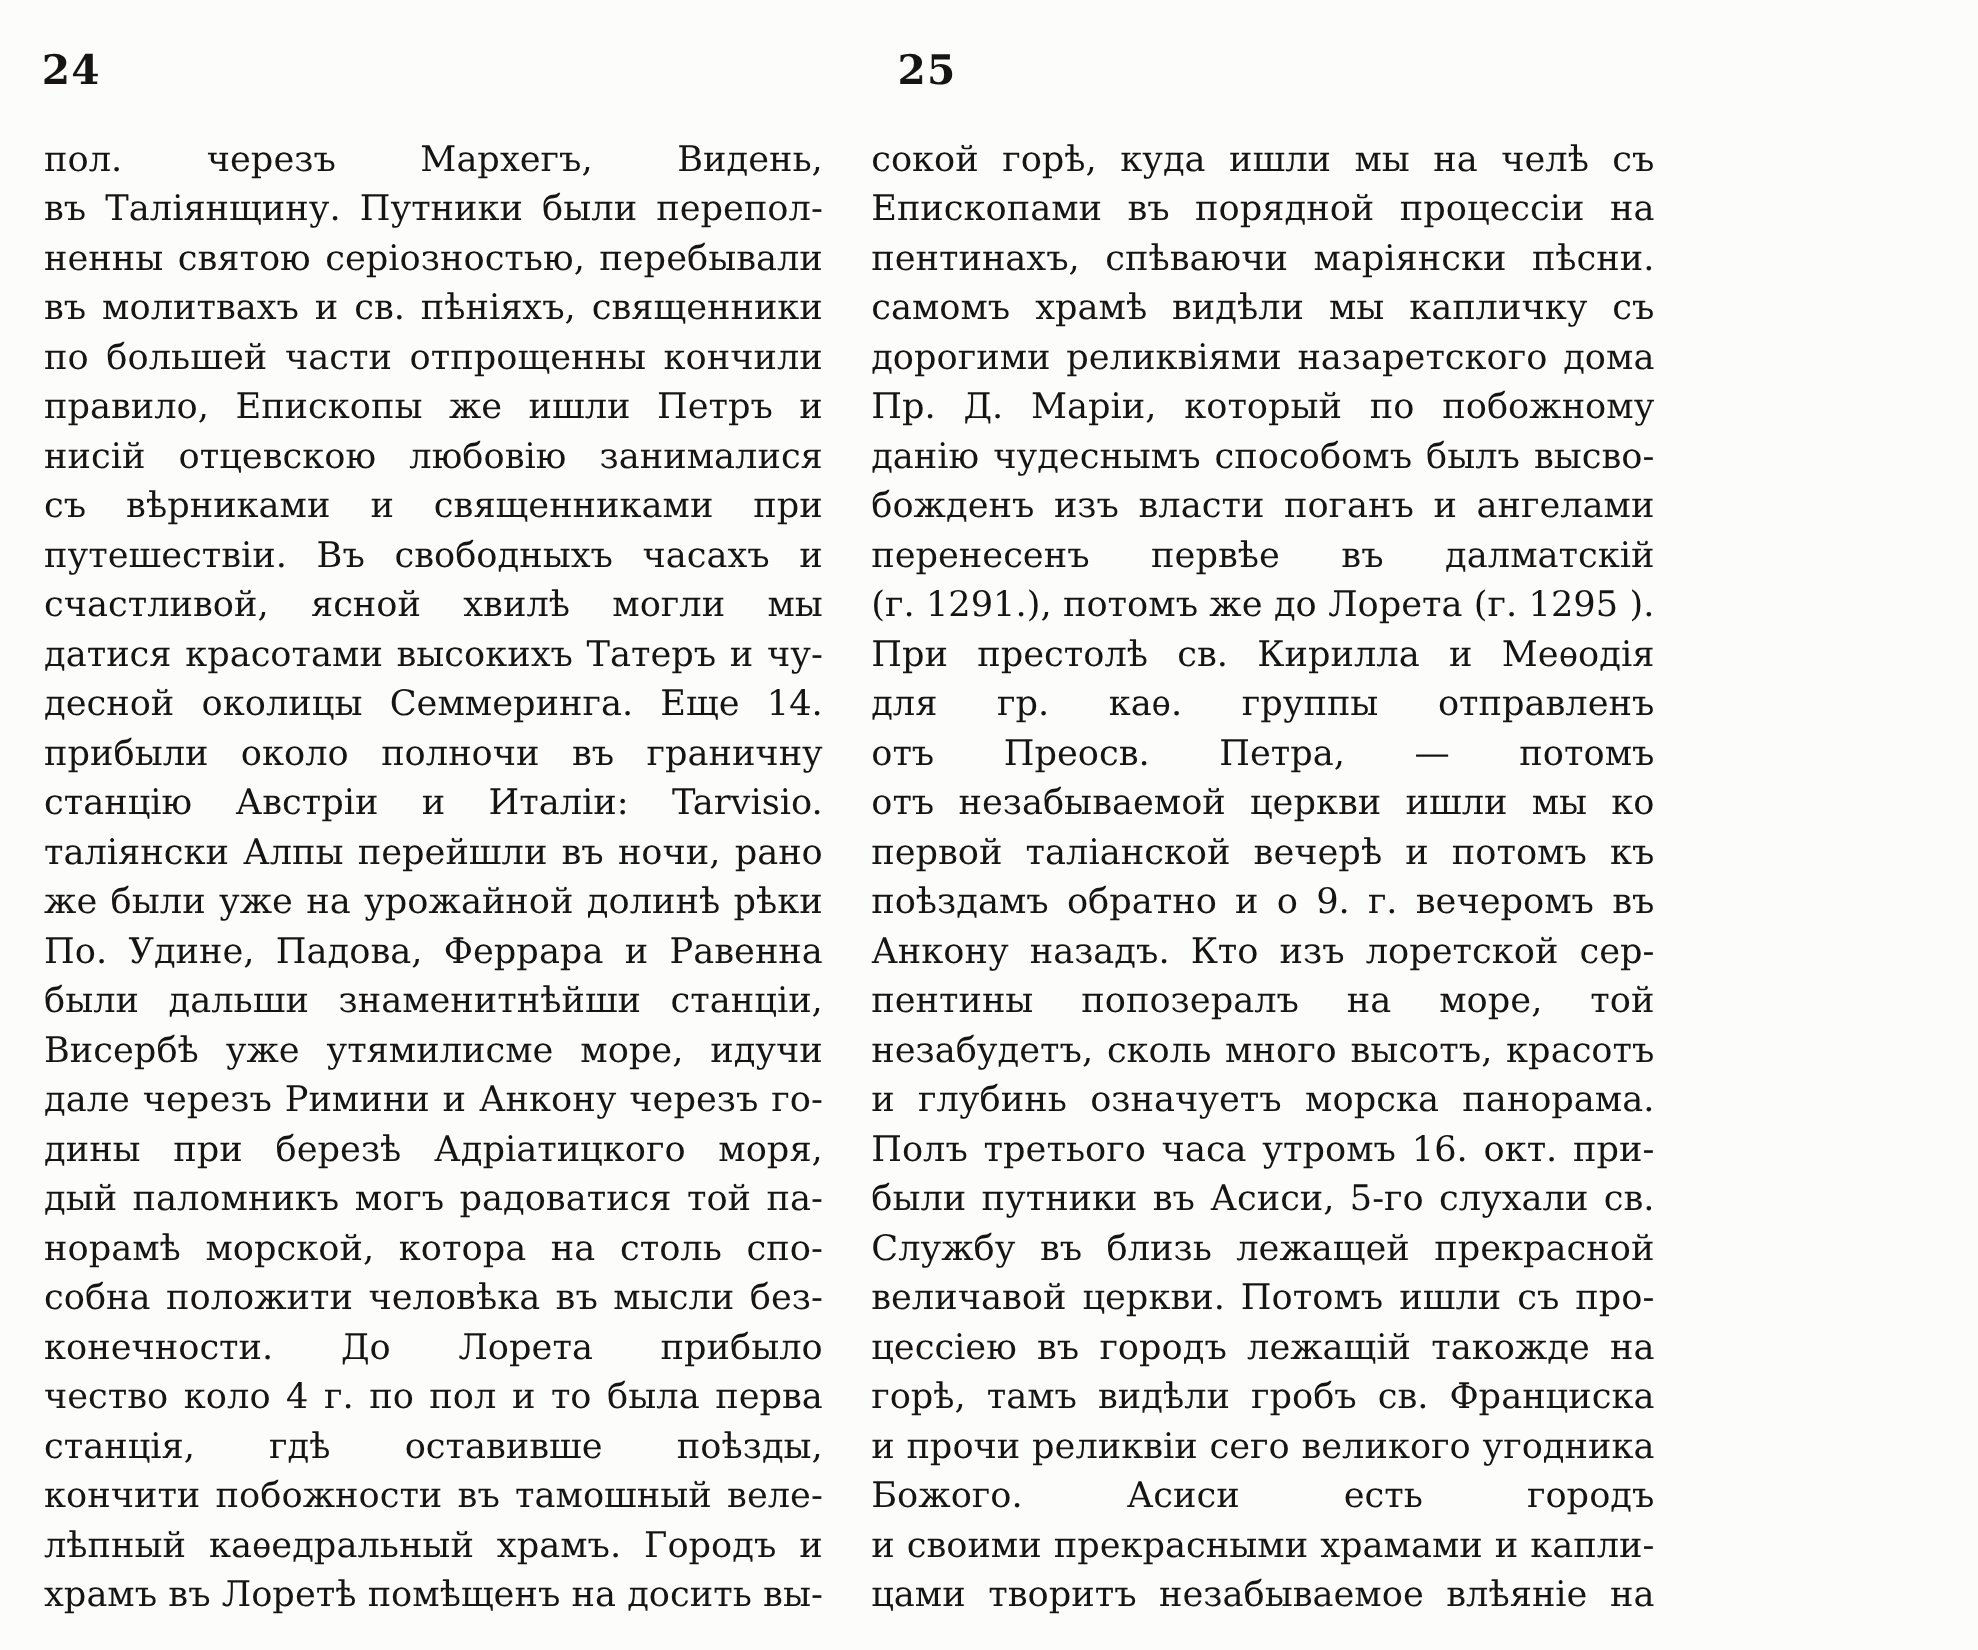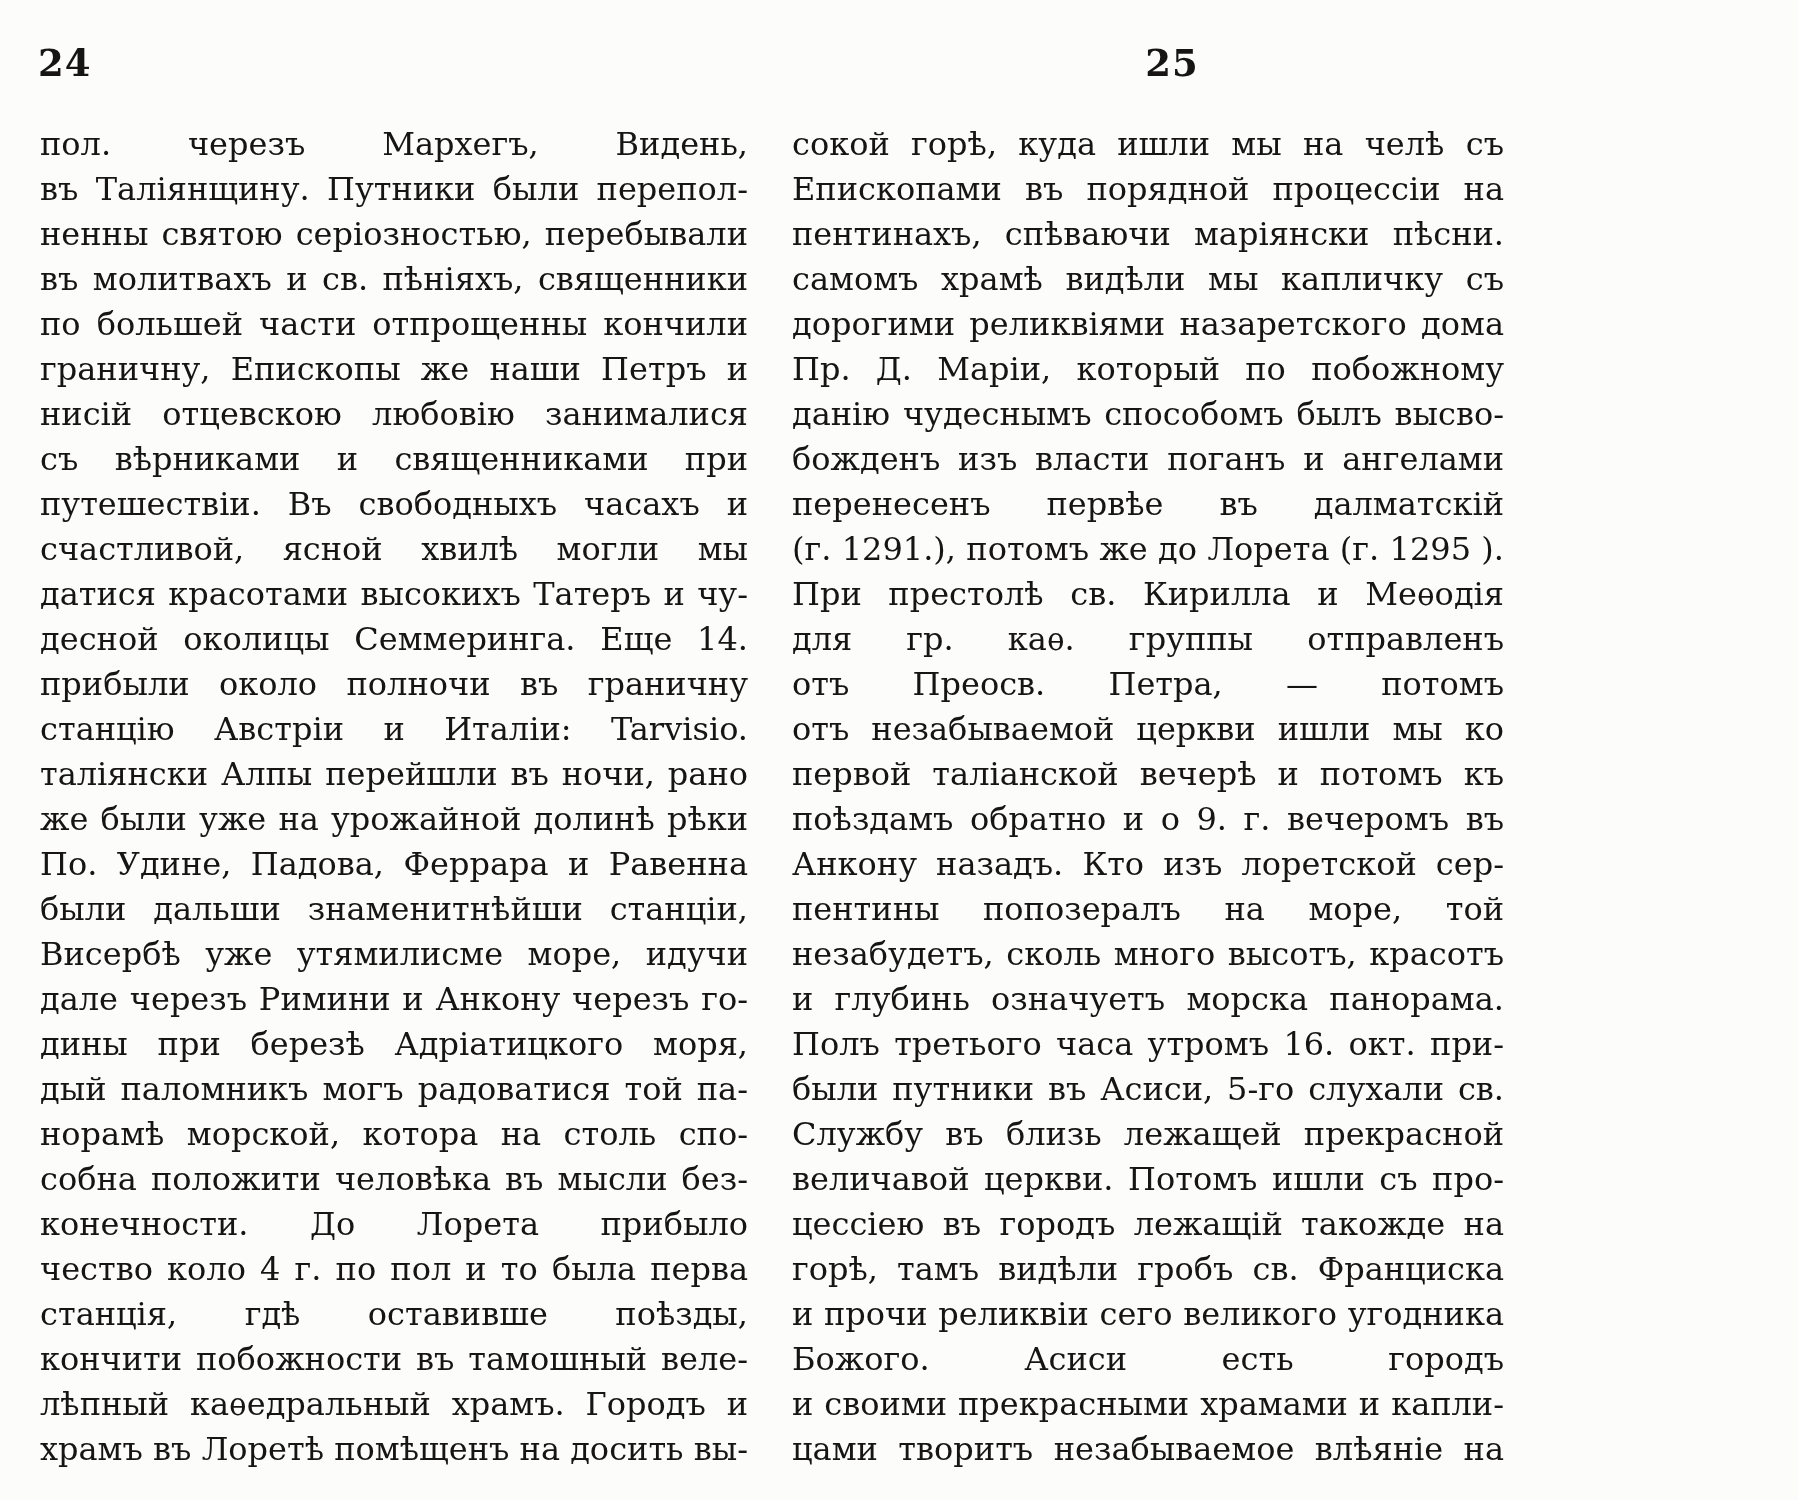--- a/index.html
+++ b/index.html
@@ -13,21 +13,21 @@
     overflow: hidden;
   }
   .page-number {
     position: absolute;
     top: 41px;
     font-size: 37px;
     font-weight: bold;
     letter-spacing: 1px;
   }
   .page-number.pn-left  { left: 38px; }
-  .page-number.pn-right { left: 816px; width: 712px; text-align: center; }
+  .page-number.pn-right { left: 816px; width: 712px; text-align: left; }
   .text-block {
     position: absolute;
     top: 122px;
   }
   .text-block.tb-left  { left: 40px;  width: 708px; }
   .text-block.tb-right { left: 792px; width: 712px; }
   .line {
     font-size: 32px;
     line-height: 45px;
     height: 45px;
@@ -48,21 +48,21 @@
   <div class="page-number pn-left">24</div>
 
   <div class="page-number pn-right">25</div>
 
   <div class="text-block tb-left">
       <div class="line"><span>пол. черезъ Мархегъ, Видень, Семмерингъ</span></div>
       <div class="line"><span>въ Таліянщину. Путники были перепол-</span></div>
       <div class="line"><span>ненны святою серіозностью, перебывали</span></div>
       <div class="line"><span>въ молитвахъ и св. пѣніяхъ, священники</span></div>
       <div class="line"><span>по большей части отпрощенны кончили</span></div>
-      <div class="line"><span>граничну, Епископы же наши </span><span class="italic">Петръ</span><span> и </span></div>
+      <div class="line"><span>правило, Епископы же ишли </span><span class="italic">Петръ</span><span> и </span></div>
       <div class="line"><span class="italic">нисій</span><span> отцевскою любовію занималися</span></div>
       <div class="line"><span>съ вѣрниками и священниками при цѣломъ</span></div>
       <div class="line"><span>путешествіи. Въ свободныхъ часахъ и при</span></div>
       <div class="line"><span>счастливой, ясной хвилѣ могли мы наслаж-</span></div>
       <div class="line"><span>датися красотами высокихъ Татеръ и чу-</span></div>
       <div class="line"><span>десной околицы Семмеринга. Еще 14. окт.</span></div>
       <div class="line"><span>прибыли около полночи въ граничну</span></div>
       <div class="line"><span>станцію Австріи и Италіи: Tarvisio. Черезъ</span></div>
       <div class="line"><span>таліянски Алпы перейшли въ ночи, рано</span></div>
       <div class="line"><span>же были уже на урожайной долинѣ рѣки</span></div>

